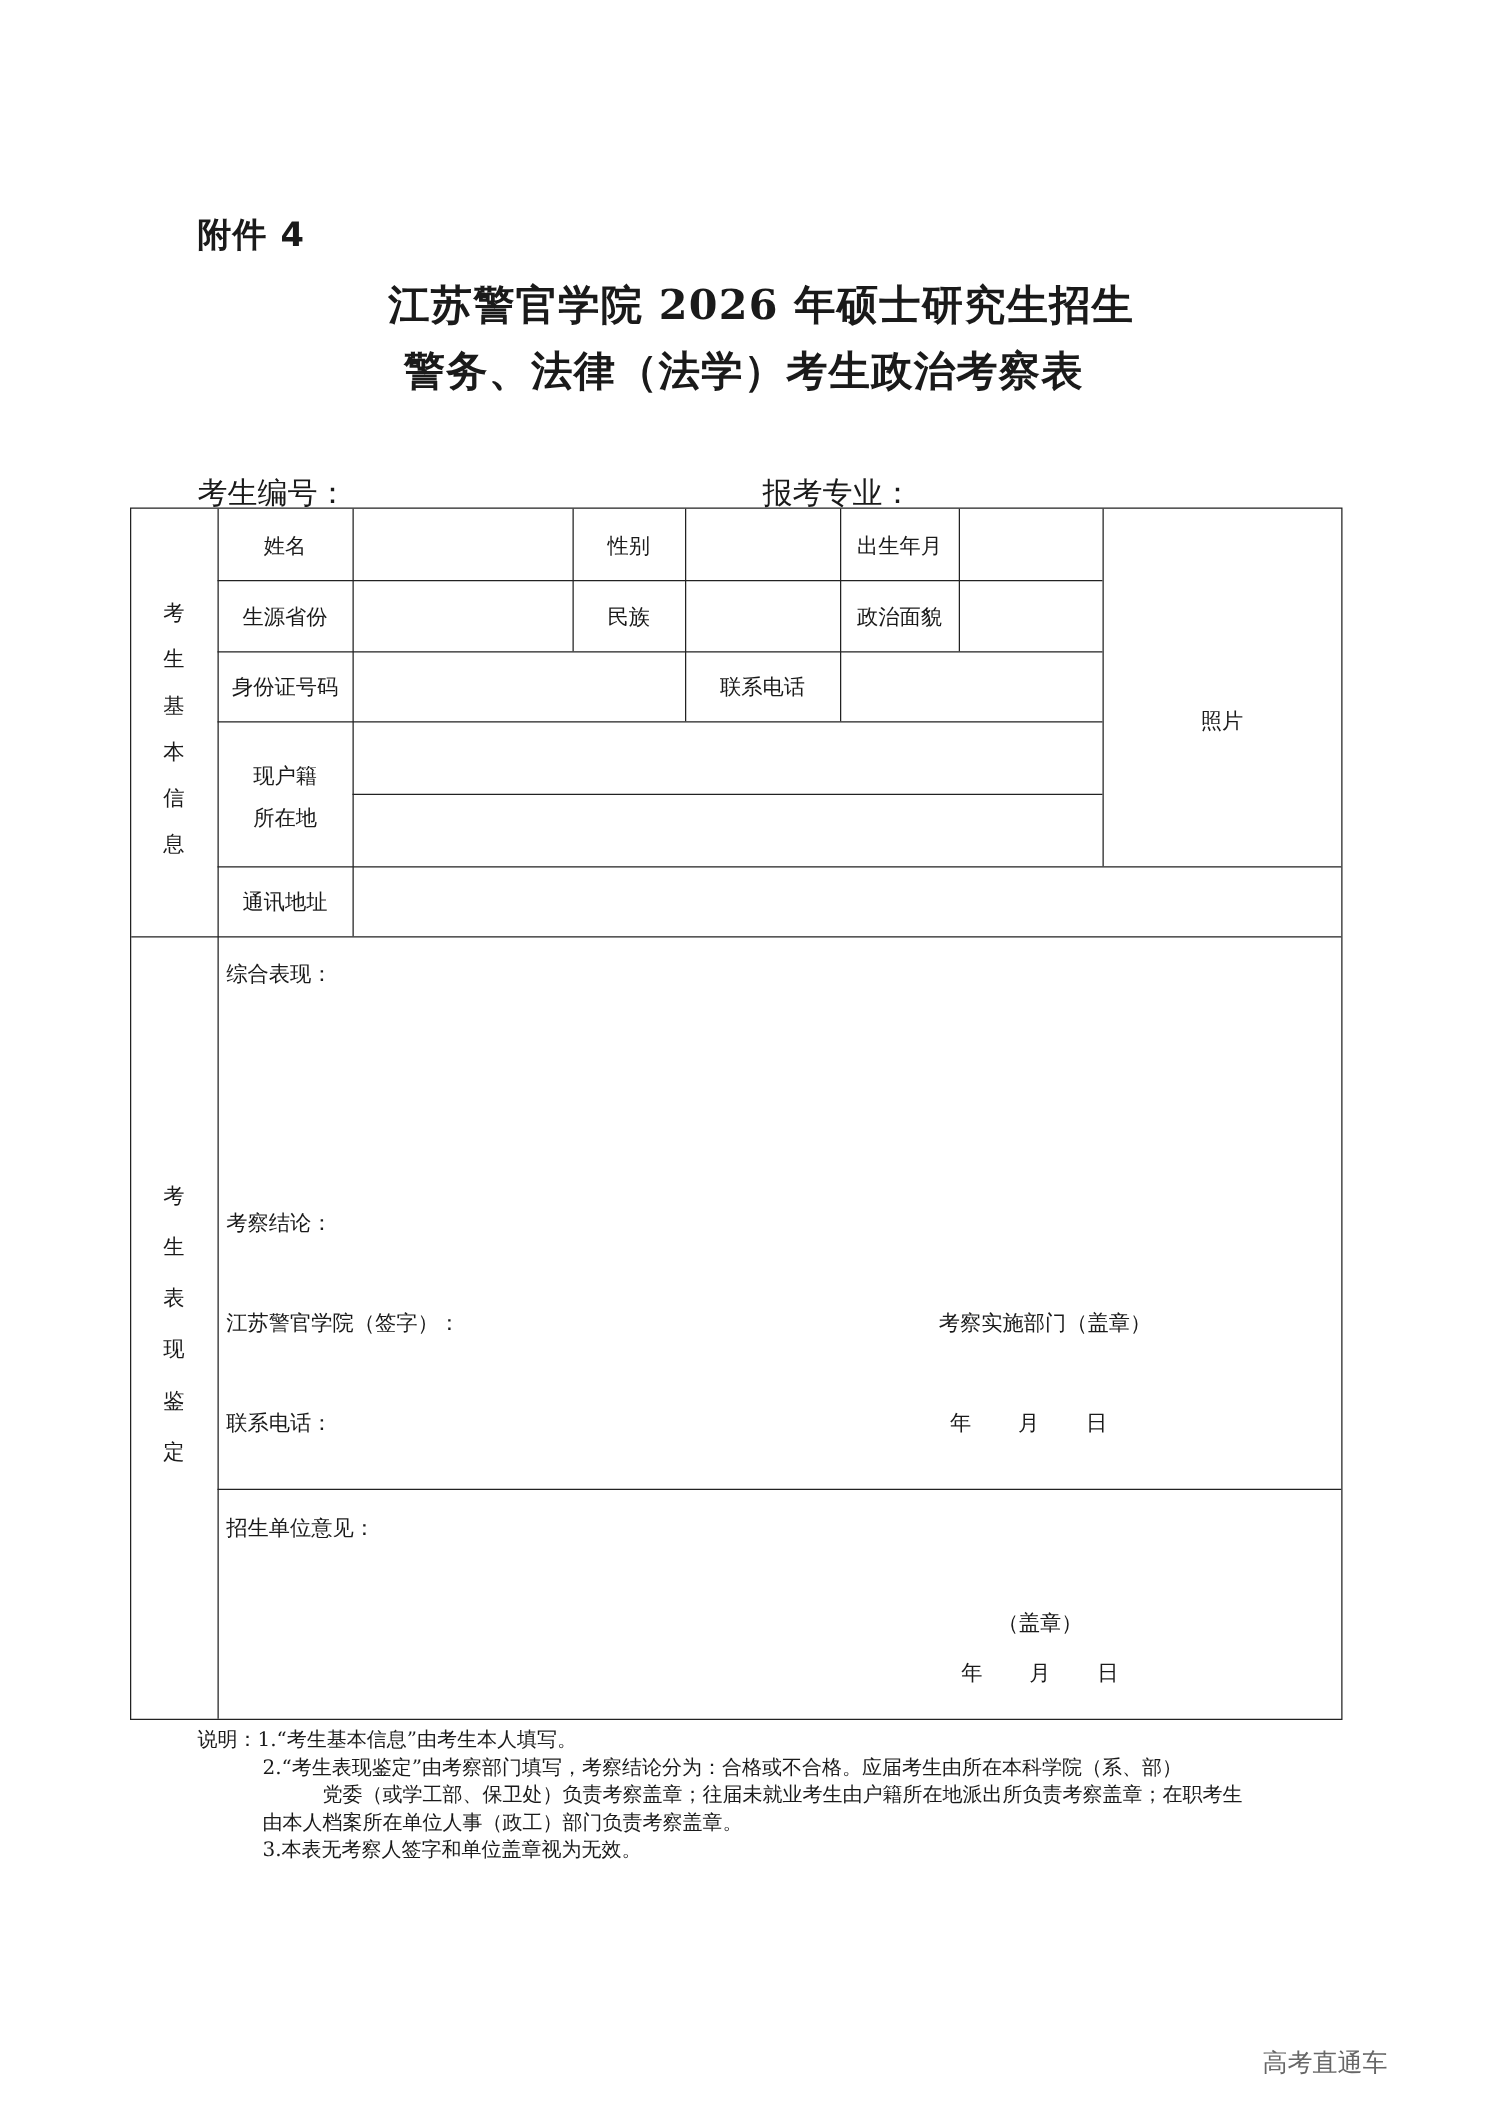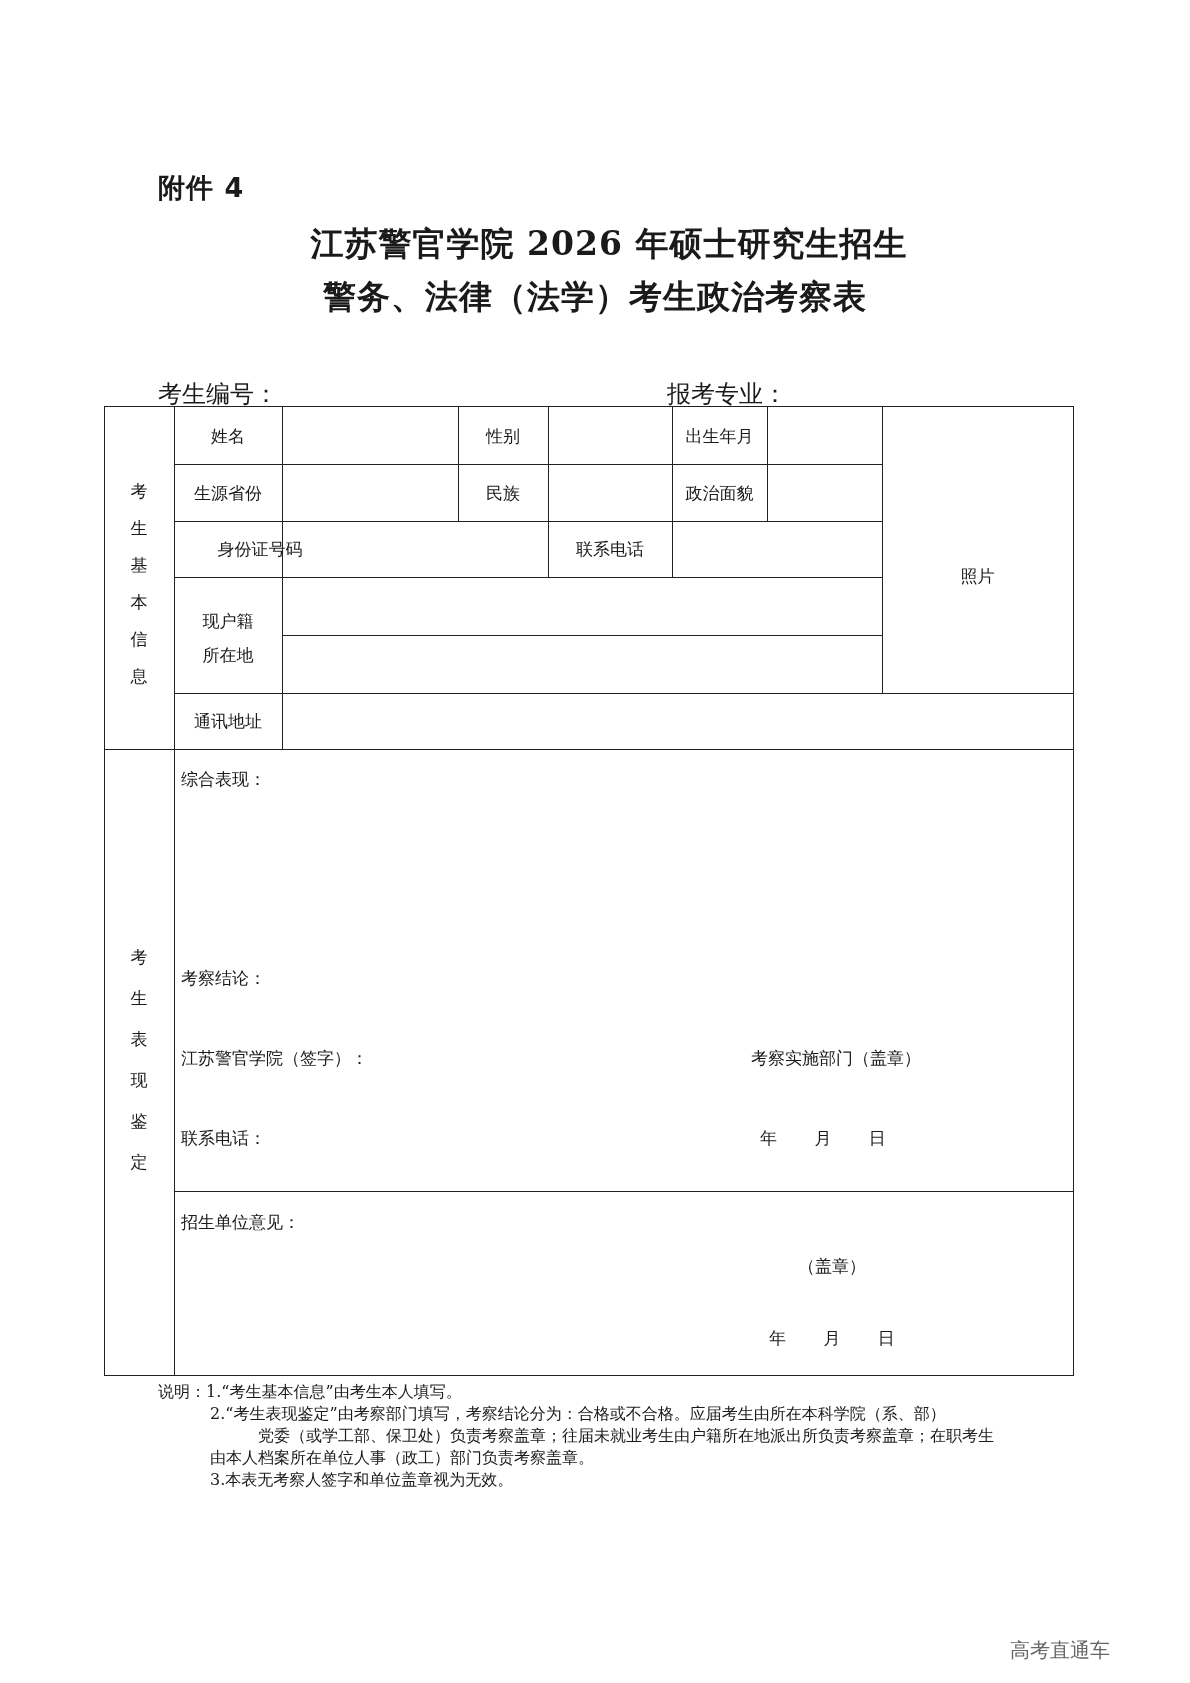--- a/index.html
+++ b/index.html
@@ -21,21 +21,21 @@
   .cb{display:inline-block;width:11px;height:11px;border:1.2px solid #222;vertical-align:-1px;margin-right:2px;}
 </style>
 </head>
 <body>
 
 <div class="abs attach">附件 4</div>
 <div class="abs title t1">江苏警官学院 2026 年硕士研究生招生</div>
 <div class="abs title t2">警务、法律（法学）考生政治考察表</div>
 
 <div class="abs hdr" style="left:158px;">考生编号：</div>
-<div class="abs hdr" style="left:667px;">报考专业：</div>
+<div class="abs hdr" style="left:610px;">报考专业：</div>
 
 <div class="abs tbl">
 
   <div class="vl" style="left:69px;top:0;height:968px;"></div>
   <div class="vl" style="left:177px;top:0;height:342px;"></div>
   <div class="vl" style="left:353px;top:0;height:114px;"></div>
   <div class="vl" style="left:443px;top:0;height:170px;"></div>
   <div class="vl" style="left:567px;top:0;height:170px;"></div>
   <div class="vl" style="left:662px;top:0;height:114px;"></div>
   <div class="vl" style="left:777px;top:0;height:286px;"></div>
@@ -64,21 +64,21 @@
   <div class="lbl" style="left:567px;top:18px;width:95px;">出生年月</div>
   <div class="abs" style="left:664px;top:2px;width:111px;height:54px;"></div>
 
   <div class="lbl" style="left:69px;top:75px;width:108px;">生源省份</div>
   <div class="abs" style="left:179px;top:59px;width:172px;height:54px;"></div>
   <div class="lbl" style="left:353px;top:75px;width:90px;">民族</div>
   <div class="abs" style="left:445px;top:59px;width:120px;height:54px;"></div>
   <div class="lbl" style="left:567px;top:75px;width:95px;">政治面貌</div>
   <div class="abs" style="left:664px;top:59px;width:111px;height:54px;"></div>
 
-  <div class="lbl" style="left:69px;top:131px;width:108px;padding-left:32px;">身份证号码</div>
+  <div class="lbl" style="left:69px;top:131px;width:108px;">身份证号码</div>
   <div class="abs" style="left:179px;top:116px;width:262px;height:53px;"></div>
   <div class="lbl" style="left:443px;top:131px;width:124px;">联系电话</div>
   <div class="abs" style="left:569px;top:116px;width:206px;height:53px;"></div>
 
   <div class="lbl" style="left:777px;top:112px;width:191px;margin-top:46px;">照片</div>
 
   <div class="lbl" style="left:69px;top:197px;width:108px;line-height:34px;">
     <div>现户籍</div>
     <div>所在地</div>
   </div>
@@ -102,21 +102,21 @@
   <div class="lbl" style="left:76px;top:640px;text-align:left;">江苏警官学院（签字）：</div>
   <div class="lbl" style="left:646px;top:640px;text-align:left;">考察实施部门（盖章）</div>
   <div class="lbl" style="left:76px;top:720px;text-align:left;">联系电话：</div>
   <div class="lbl" style="left:655px;top:720px;text-align:left;">
     <span>年</span>
     <span style="margin-left:32px;">月</span>
     <span style="margin-left:32px;">日</span>
   </div>
 
   <div class="lbl" style="left:76px;top:804px;text-align:left;">招生单位意见：</div>
-  <div class="lbl" style="left:693px;top:848px;text-align:left;">（盖章）</div>
+  <div class="lbl" style="left:693px;top:880px;text-align:left;">（盖章）</div>
   <div class="lbl" style="left:664px;top:920px;text-align:left;">
     <span>年</span>
     <span style="margin-left:32px;">月</span>
     <span style="margin-left:32px;">日</span>
   </div>
 </div>
 
 <div class="note" style="top:1381px;"><span>说明：</span><span>1.“考生基本信息”由考生本人填写。</span></div>
 <div class="note" style="top:1403px;left:210px;">2.“考生表现鉴定”由考察部门填写，考察结论分为：合格或不合格。应届考生由所在本科学院（系、部）</div>
 <div class="note" style="top:1425px;left:210px;margin-left:48px;">党委（或学工部、保卫处）负责考察盖章；往届未就业考生由户籍所在地派出所负责考察盖章；在职考生</div>

